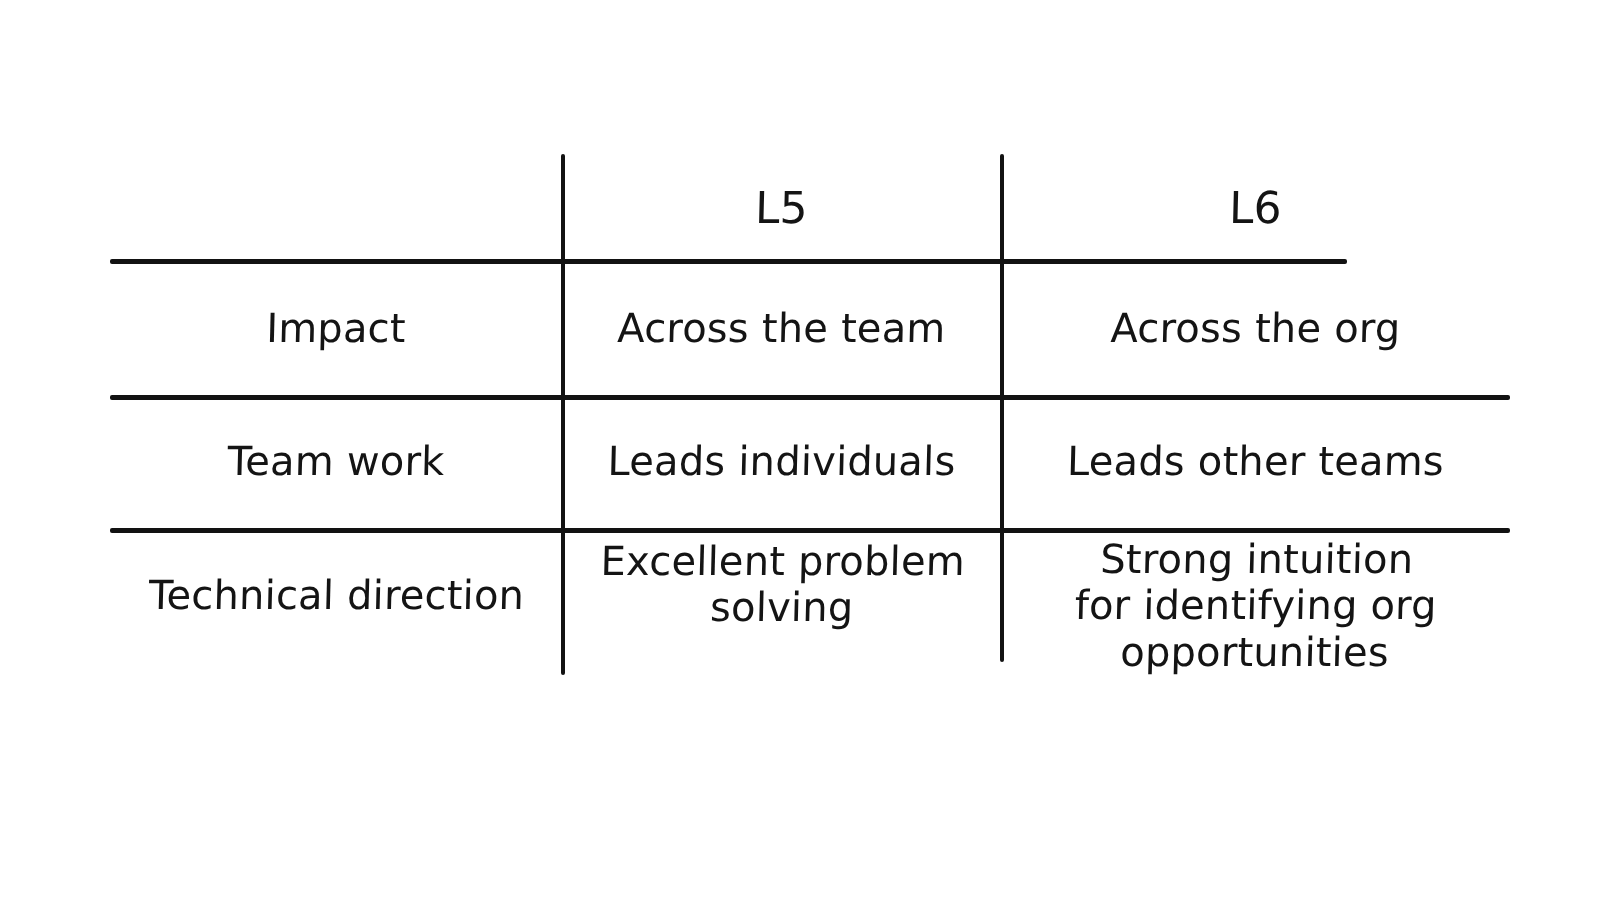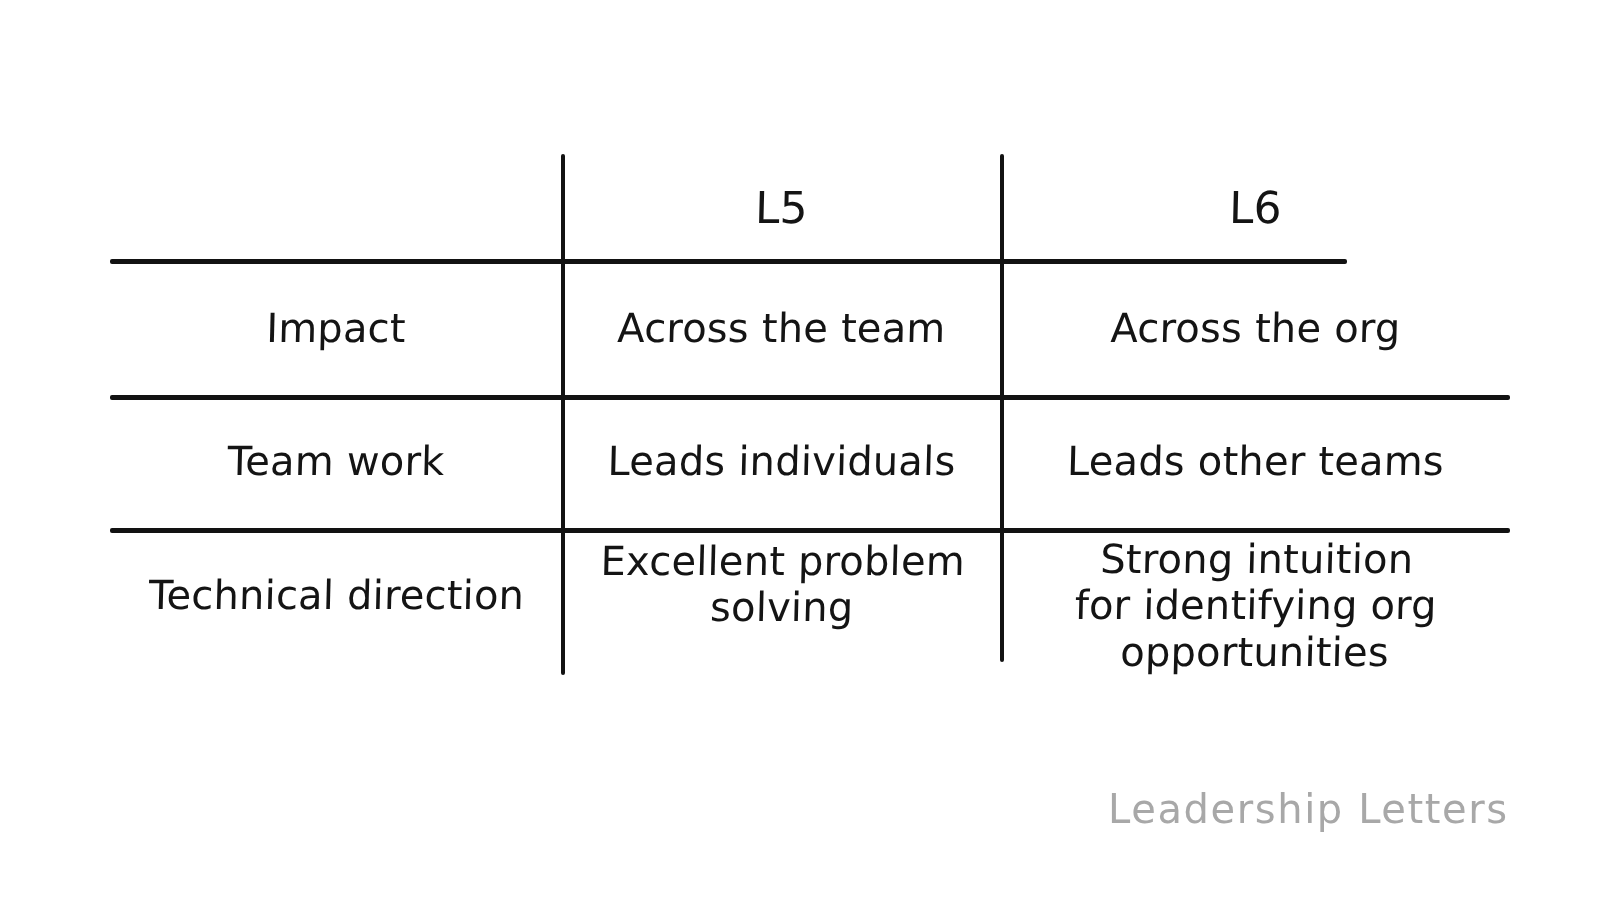--- a/index.html
+++ b/index.html
@@ -143,15 +143,14 @@
   <div class="cell c-l5 r2">Leads individuals</div>
   <div class="cell c-l6 r2">Leads other teams</div>
 
   <div class="cell rowlabel r3">Technical direction</div>
   <div class="cell c-l5 r3 multiline">Excellent problem
 solving</div>
   <div class="cell c-l6 r3 multiline">Strong intuition
 for identifying org
 opportunities</div>
 
-  <div class="watermark">Leadership Letters</div>
 
 </div>
 
 </body></html>

